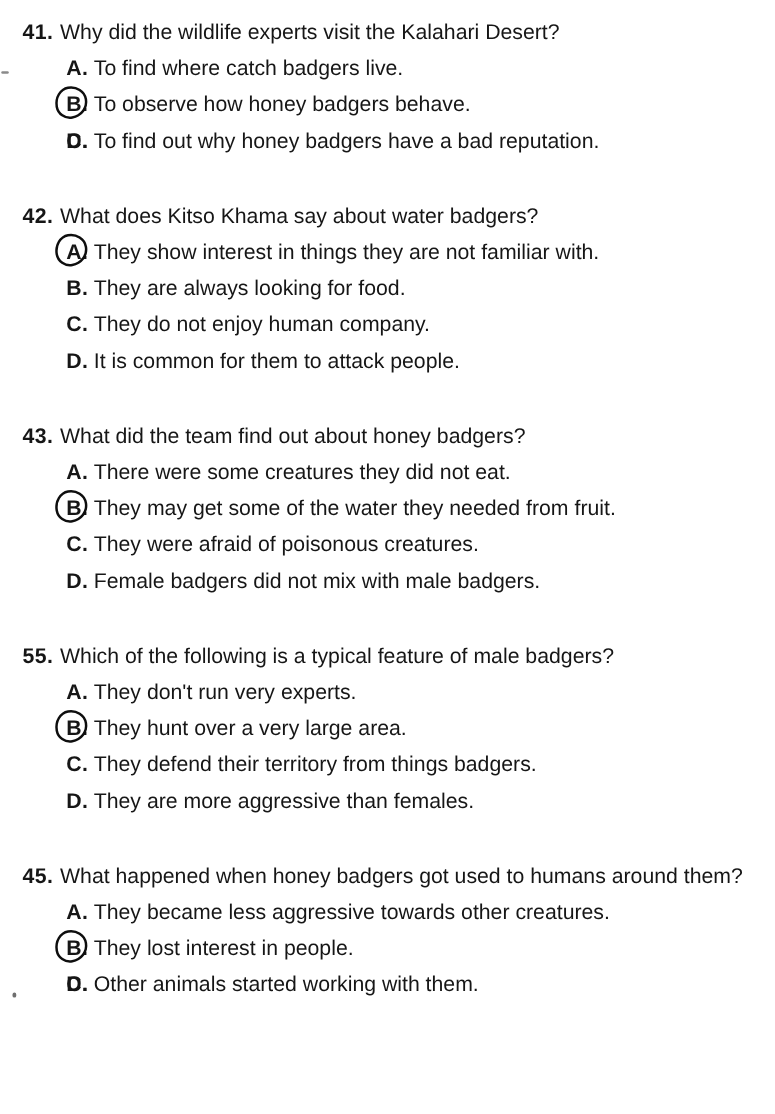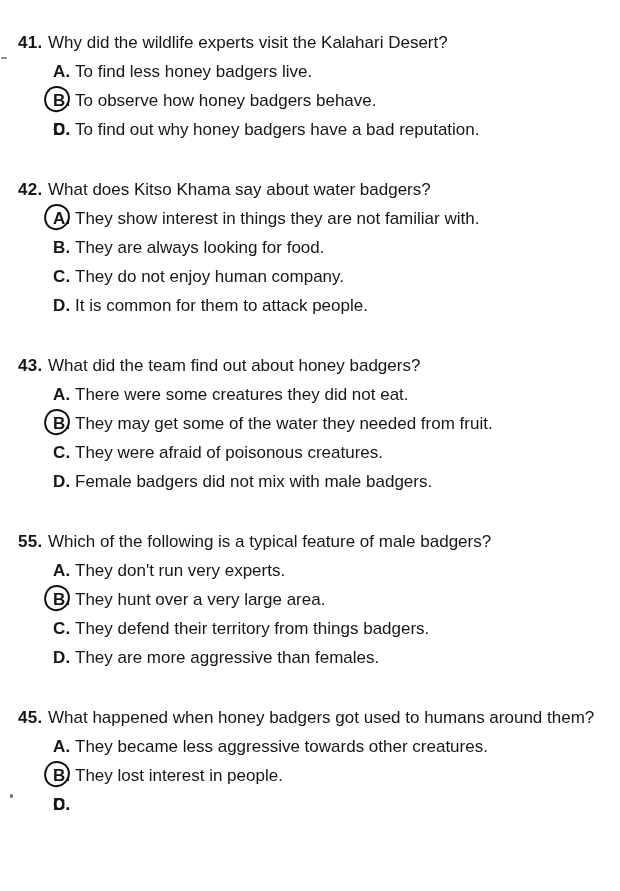--- a/index.html
+++ b/index.html
@@ -11,21 +11,21 @@
     width: 620px;
     height: 891px;
     overflow: hidden;
     font-family: "Liberation Sans", sans-serif;
     color: #161616;
     position: relative;
   }
   .sheet {
     position: relative;
     width: 620px;
-    padding-top: 28px;
+    padding-top: 11px;
     box-sizing: border-box;
   }
   .question-block {
     margin-bottom: 31px;
   }
   .q-head {
     padding-left: 18px;
     line-height: 29px;
     font-size: 17px;
     white-space: nowrap;
@@ -90,21 +90,21 @@
   <section class="question-block">
     <div class="q-head">
       <span class="q-num">41.</span><span class="q-text">Why did the wildlife experts visit the Kalahari Desert?</span>
     </div>
     <div class="options">
   <div class="opt">
     <span class="letter-wrap">
       
       <span class="opt-letter">A.</span>
     </span>
-    <span class="opt-text">To find less honey badgers live.</span>
+    <span class="opt-text">To find where catch badgers live.</span>
   </div>
 
   <div class="opt">
     <span class="letter-wrap">
       <span class="circle-mark"></span>
       <span class="opt-letter">B.</span>
     </span>
     <span class="opt-text">To observe how honey badgers behave.</span>
   </div>
 
@@ -268,16 +268,17 @@
       
       <span class="opt-letter">C.</span>
     </span>
   </div>
 
   <div class="opt">
     <span class="letter-wrap">
       
       <span class="opt-letter">D.</span>
     </span>
+    <span class="opt-text">Other animals started working with them.</span>
   </div>
 </div>
   </section>
 </main>
 
 </body></html>

